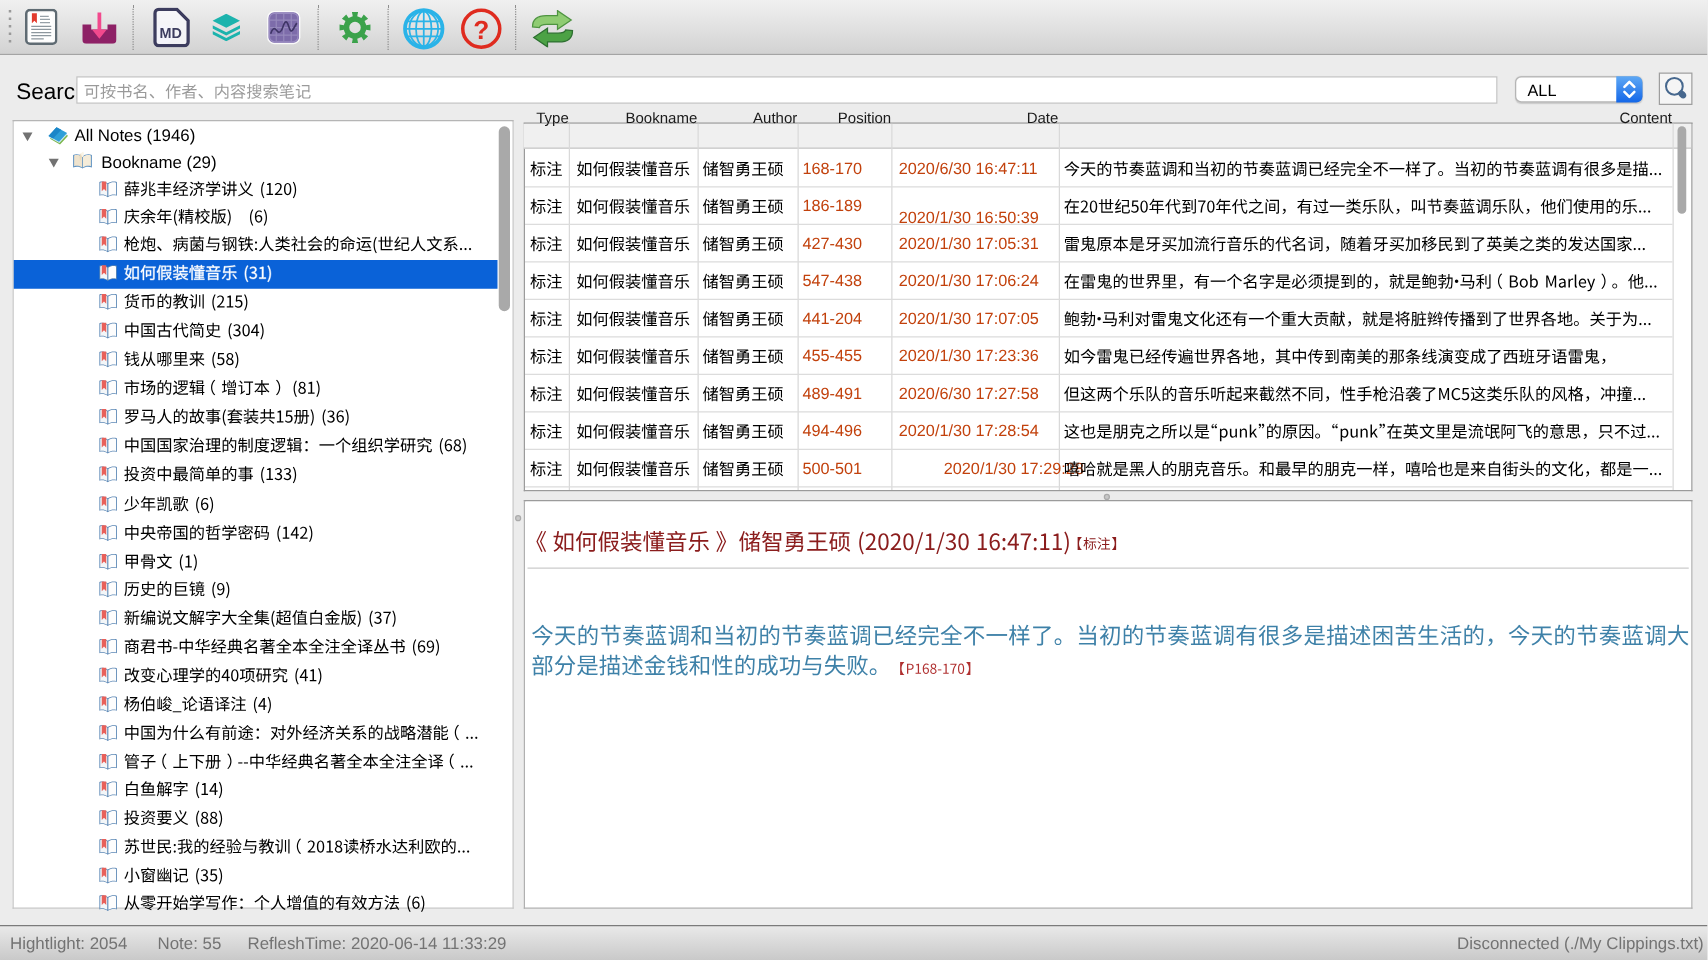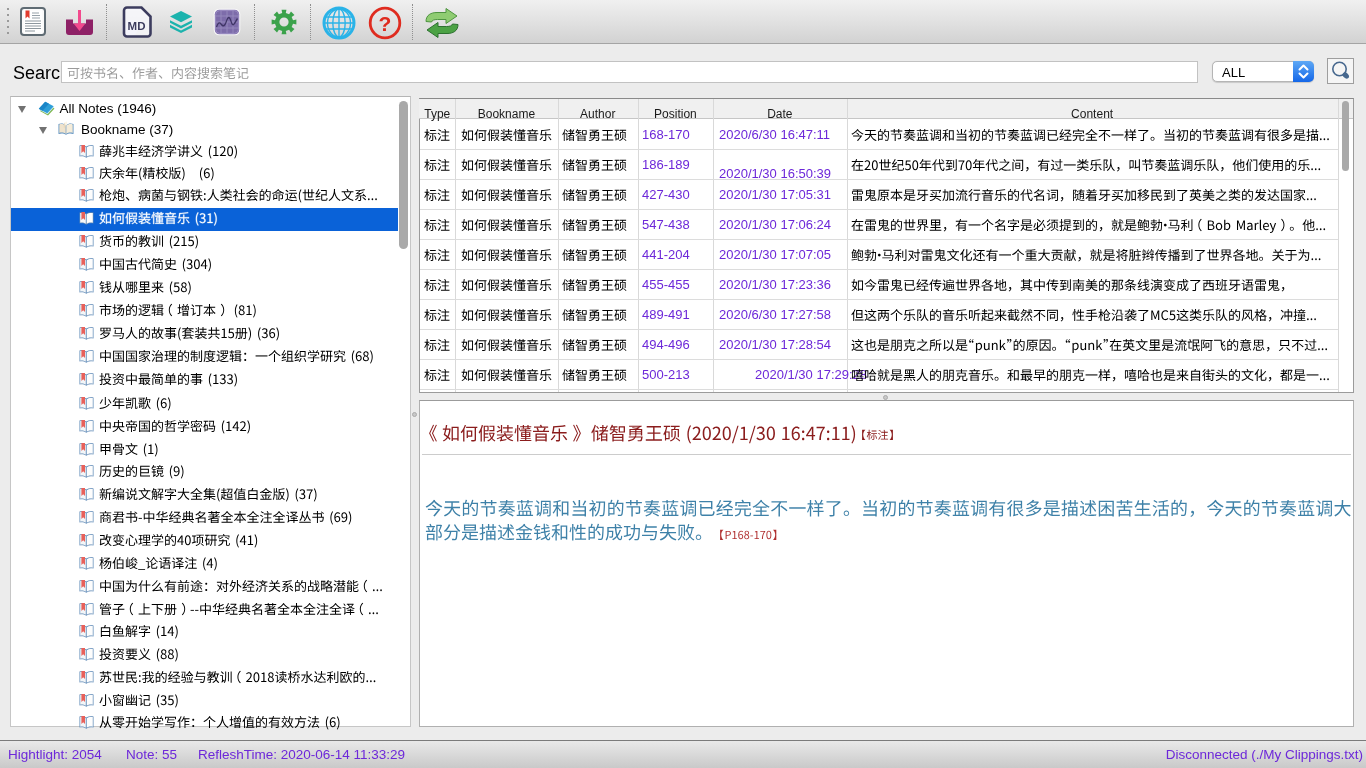--- a/index.html
+++ b/index.html
@@ -11,30 +11,30 @@
 #searchbox{left:61px;top:61px;width:1137px;height:22px;background:#fff;border:1px solid #c2c2c2}
 #combo{left:1212px;top:61px;width:102px;height:21px;background:#fff;border:1px solid #b5b5b5;border-radius:5px;box-shadow:0 .5px 1px rgba(0,0,0,.15)}
 #combo .cap{position:absolute;right:-1px;top:-1px;width:21px;height:21px;background:linear-gradient(#5ea8f5,#1467e8);border-radius:0 5px 5px 0}
 #combo .lbl{position:absolute;left:9px;top:3px;font-size:13px;color:#000}
 #sbtn{left:1327px;top:58px;width:27px;height:26px;background:#f5f5f5;border:1px solid #9e9e9e}
 #sidebar{left:10px;top:96px;width:401px;height:631px;background:#fff;border:1px solid #c6c6c6;border-top-color:#b5b5b5}
 #seltree{left:11px;top:208px;width:387px;height:23px;background:#0a62d8}
 #sthumb{left:399px;top:101px;width:9px;height:148px;background:#a9a9a9;border-radius:4.5px}
 #table{left:419px;top:98px;width:935px;height:295px;background:#fff;border:1px solid #9b9b9b;border-top-color:#8a8a8a}
 #thead{left:419px;top:99px;width:934px;height:20px;background:#f0f0f0;border-bottom:1px solid #c6c6c6}
-.hlbl{top:107px;font-size:12px;color:#1a1a1a;text-align:center}
+.hlbl{top:87px;font-size:12px;color:#1a1a1a;text-align:right}
 .cline{top:99px;width:1px;height:293px;background:#d9d9d9}
 .rline{left:420px;width:918px;height:1px;background:#dcdcdc}
 #tthumb{left:1342px;top:101px;width:7px;height:70px;background:#a9a9a9;border-radius:3.5px}
-.cell{font-size:13px;color:#6d28d9;white-space:nowrap}
+.cell{font-size:13px;color:#c2410c;white-space:nowrap}
 #detail{left:419px;top:400px;width:935px;height:327px;background:#fff;border:1px solid #b0b0b0;border-top-color:#9b9b9b}
 #dhr{left:422px;top:454px;width:929px;height:1px;background:#cccccc}
 .splitdot{width:5px;height:5px;border-radius:50%;background:#c8c8c8;border:1px solid #aaa}
 #statusbar{left:0;top:740px;width:1366px;height:28px;background:linear-gradient(#e9e9e9,#c9c9c9);border-top:1px solid #7b7b7b}
-.st{top:747px;font-size:13.5px;color:#6d28d9}
+.st{top:747px;font-size:13.5px;color:#737373}
 .tri{width:0;height:0;border-left:4.5px solid transparent;border-right:4.5px solid transparent;border-top:7px solid #727272}
 </style></head>
 <body>
 <div id="toolbar" class="abs">
     <div class="abs tdot" style="left:7px;top:8px"></div>
     <div class="abs tdot" style="left:7px;top:14px"></div>
     <div class="abs tdot" style="left:7px;top:20px"></div>
     <div class="abs tdot" style="left:7px;top:26px"></div>
     <div class="abs tdot" style="left:7px;top:32px"></div>
     <div class="abs tsep" style="left:106px"></div>
@@ -275,21 +275,21 @@
 <path d="M7.7,3.2 C9.3,2 11.5,1.6 13.8,2.1 V11.7 C11.5,11.3 9.3,11.6 7.7,12.8 Z" fill="#fdfdfd"></path>
 <path d="M2.4,1.1 h3.6 v7.8 l-1.8,-1.7 l-1.8,1.7 z" fill="#e8605a"></path>
 </svg>
 <svg class="abs" style="left:79px;top:715.4px" width="15" height="15" viewBox="0 0 15 15">
 <path d="M0.5,1.5 C2.5,0.8 5,1.2 7.2,2.6 C9.4,1.2 11.9,0.8 14.5,1.5 V12.6 C12,11.9 9.5,12.2 7.2,13.7 C5,12.2 2.5,11.9 0.5,12.6 Z" fill="#5b87b5"></path>
 <path d="M1.2,2.1 C3,1.6 5.2,2 6.8,3.2 V12.8 C5.2,11.6 3,11.3 1.2,11.7 Z" fill="#f3f6f8"></path>
 <path d="M7.7,3.2 C9.3,2 11.5,1.6 13.8,2.1 V11.7 C11.5,11.3 9.3,11.6 7.7,12.8 Z" fill="#fdfdfd"></path>
 <path d="M2.4,1.1 h3.6 v7.8 l-1.8,-1.7 l-1.8,1.7 z" fill="#e8605a"></path>
 </svg>
 <div class="abs" style="left:59.5px;top:101.1px;font-size:13.5px">All Notes (1946)</div>
-<div class="abs" style="left:81px;top:121.6px;font-size:13.5px">Bookname (37)</div>
+<div class="abs" style="left:81px;top:121.6px;font-size:13.5px">Bookname (29)</div>
 <div id="sthumb" class="abs"></div>
 <div id="table" class="abs"></div>
 <div id="thead" class="abs"></div>
 <div class="abs hlbl" style="left:419.5px;width:35.5px">Type</div>
 <div class="abs hlbl" style="left:455.0px;width:102.8px">Bookname</div>
 <div class="abs hlbl" style="left:557.8px;width:80.0px">Author</div>
 <div class="abs hlbl" style="left:637.8px;width:75.2px">Position</div>
 <div class="abs hlbl" style="left:713.0px;width:133.7px">Date</div>
 <div class="abs hlbl" style="left:846.7px;width:490.9px">Content</div>
 <div class="abs cline" style="left:455.0px"></div>
@@ -316,21 +316,21 @@
 <div class="abs cell" style="left:642px;top:216.8px">547-438</div>
 <div class="abs cell" style="left:719px;top:216.8px">2020/1/30 17:06:24</div>
 <div class="abs cell" style="left:642px;top:246.8px">441-204</div>
 <div class="abs cell" style="left:719px;top:246.8px">2020/1/30 17:07:05</div>
 <div class="abs cell" style="left:642px;top:276.8px">455-455</div>
 <div class="abs cell" style="left:719px;top:276.8px">2020/1/30 17:23:36</div>
 <div class="abs cell" style="left:642px;top:306.8px">489-491</div>
 <div class="abs cell" style="left:719px;top:306.8px">2020/6/30 17:27:58</div>
 <div class="abs cell" style="left:642px;top:336.8px">494-496</div>
 <div class="abs cell" style="left:719px;top:336.8px">2020/1/30 17:28:54</div>
-<div class="abs cell" style="left:642px;top:366.8px">500-213</div>
+<div class="abs cell" style="left:642px;top:366.8px">500-501</div>
 <div class="abs cell" style="left:755px;top:366.8px">2020/1/30 17:29:28</div>
 <div id="tthumb" class="abs"></div>
 <div class="abs splitdot" style="left:883px;top:394.5px"></div>
 <div class="abs splitdot" style="left:412px;top:411.5px"></div>
 <div id="detail" class="abs"></div>
 <div id="dhr" class="abs"></div>
 <div id="statusbar" class="abs"></div>
 <div class="abs st" style="left:8px">Hightlight: 2054</div>
 <div class="abs st" style="left:126px">Note: 55</div>
 <div class="abs st" style="left:198px">RefleshTime: 2020-06-14 11:33:29</div>

